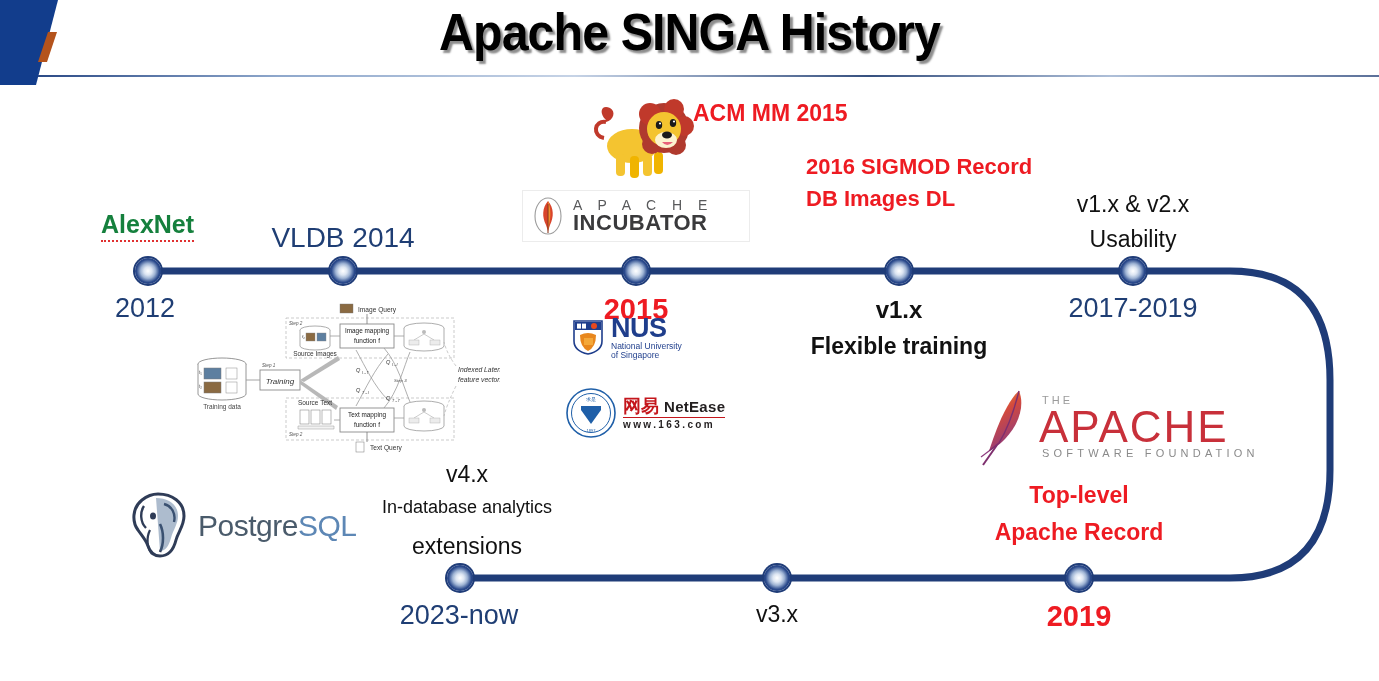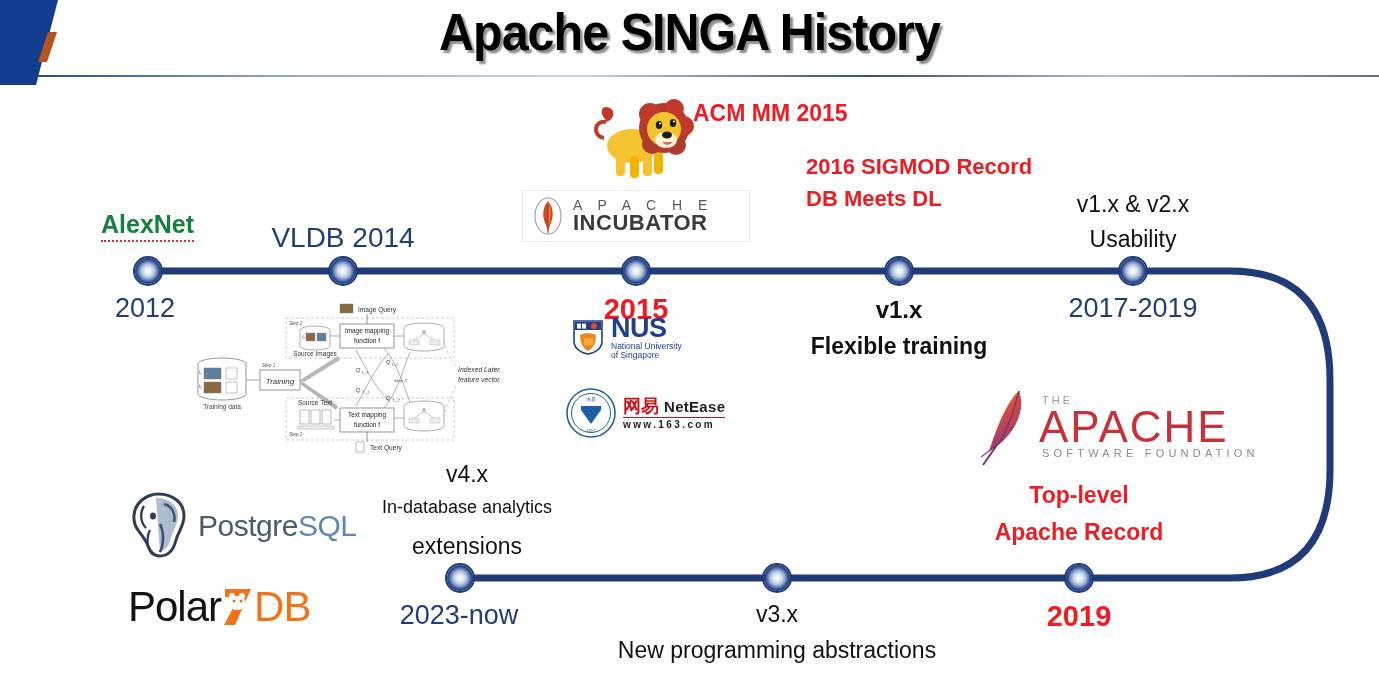--- a/index.html
+++ b/index.html
@@ -118,35 +118,34 @@
 
   <div class="lbl alexnet" style="left:101px;top:210px;">AlexNet</div>
   <div class="lbl year-blue c" style="left:145px;top:293px;">2012</div>
 
   <div class="lbl blue c" style="left:343px;top:222px;font-size:28px;">VLDB 2014</div>
 
   <div class="lbl red" style="left:693px;top:100px;font-size:23px;">ACM MM 2015</div>
   <div class="lbl year-red c" style="left:636px;top:293px;font-size:29px;">2015</div>
 
   <div class="lbl red" style="left:806px;top:154px;font-size:22px;">2016 SIGMOD Record</div>
-  <div class="lbl red" style="left:806px;top:186px;font-size:22px;">DB Meets DL</div>
+  <div class="lbl red" style="left:806px;top:186px;font-size:22px;">DB Images DL</div>
   <div class="lbl blk b c" style="left:899px;top:296px;font-size:24px;">v1.x</div>
   <div class="lbl blk b c" style="left:899px;top:333px;font-size:23px;">Flexible training</div>
 
   <div class="lbl blk c" style="left:1133px;top:191px;font-size:23px;">v1.x &amp; v2.x</div>
   <div class="lbl blk c" style="left:1133px;top:226px;font-size:23px;">Usability</div>
   <div class="lbl year-blue c" style="left:1133px;top:293px;">2017-2019</div>
 
   <div class="lbl blk c" style="left:467px;top:461px;font-size:23px;">v4.x</div>
   <div class="lbl blk c" style="left:467px;top:497px;font-size:18px;">In-database analytics</div>
   <div class="lbl blk c" style="left:467px;top:533px;font-size:23px;">extensions</div>
   <div class="lbl year-blue c" style="left:459px;top:600px;">2023-now</div>
 
   <div class="lbl blk c" style="left:777px;top:601px;font-size:23px;">v3.x</div>
-  <div class="lbl blk c" style="left:777px;top:637px;font-size:23px;">New programming abstractions</div>
 
   <div class="lbl red c" style="left:1079px;top:482px;font-size:23px;">Top-level</div>
   <div class="lbl red c" style="left:1079px;top:519px;font-size:23px;">Apache Record</div>
   <div class="lbl year-red c" style="left:1079px;top:600px;font-size:29px;">2019</div>
 
   <svg style="position:absolute;left:588px;top:92px;width:110px;height:96px;" viewBox="0 0 110 96">
 
     <path d="M16 46 C4 44 6 28 18 30" fill="none" stroke="#c0392b" stroke-width="4"></path>
     <path d="M18 28 C10 20 14 12 22 16 C28 19 26 28 18 30 Z" fill="#c0392b"></path>
 
@@ -248,32 +247,20 @@
       <path d="M24 16 C20 22 20 32 26 38" fill="none" stroke="#2f3c57" stroke-width="2.4"></path>
       <path d="M44 14 C52 16 56 24 54 32" fill="none" stroke="#2f3c57" stroke-width="2.4"></path>
       <ellipse cx="33" cy="26" rx="3" ry="3.6" fill="#2f3c57"></ellipse>
       <path d="M40 34 C44 42 44 54 40 62" fill="none" stroke="#2f3c57" stroke-width="2.6"></path>
       <path d="M30 40 C26 48 27 58 32 64" fill="none" stroke="#2f3c57" stroke-width="2.2"></path>
       <path d="M36 8 C48 8 58 14 58 26 C58 34 53 40 51 48 C49 55 46 61 40 61" fill="#4a6a93" opacity=".45"></path>
     </svg>
     <span class="pg-txt"><span>Postgre</span><span class="sql">SQL</span></span>
   </div>
 
-  <div class="polar" style="left:128px;top:583px;">
-    <span class="polar-p">Polar</span>
-    <svg width="34" height="44" viewBox="0 0 34 44" style="margin:0 -1px 0 0;">
-      <path d="M4 4 H30 L14 40 H3 L18 12 H4 Z" fill="#f2721a"></path>
-      <ellipse cx="16" cy="18" rx="9" ry="7" fill="#ffffff"></ellipse>
-      <circle cx="11" cy="11" r="3" fill="#ffffff"></circle>
-      <circle cx="21" cy="11" r="3" fill="#ffffff"></circle>
-      <circle cx="13" cy="16" r="1.5" fill="#f2721a"></circle>
-      <circle cx="20" cy="16" r="1.5" fill="#f2721a"></circle>
-    </svg>
-    <span class="polar-b">DB</span>
-  </div>
 
   <svg class="xm" style="left:188px;top:302px;width:312px;height:152px;" viewBox="0 0 312 152">
     <rect x="0" y="0" width="312" height="152" fill="#ffffff"></rect>
 
     <ellipse cx="34" cy="62" rx="24" ry="6" fill="#fff" stroke="#8a8a8a" stroke-width=".9"></ellipse>
     <path d="M10 62 V92 A24 6 0 0 0 58 92 V62" fill="#fff" stroke="#8a8a8a" stroke-width=".9"></path>
     <rect x="16" y="66" width="17" height="11" fill="#5d7fa0" stroke="#7b7b7b" stroke-width=".5"></rect>
     <rect x="16" y="80" width="17" height="11" fill="#8a6a42" stroke="#7b7b7b" stroke-width=".5"></rect>
     <rect x="38" y="66" width="11" height="11" fill="#fff" stroke="#8a8a8a" stroke-width=".5"></rect>
     <rect x="38" y="80" width="11" height="11" fill="#fff" stroke="#8a8a8a" stroke-width=".5"></rect>

